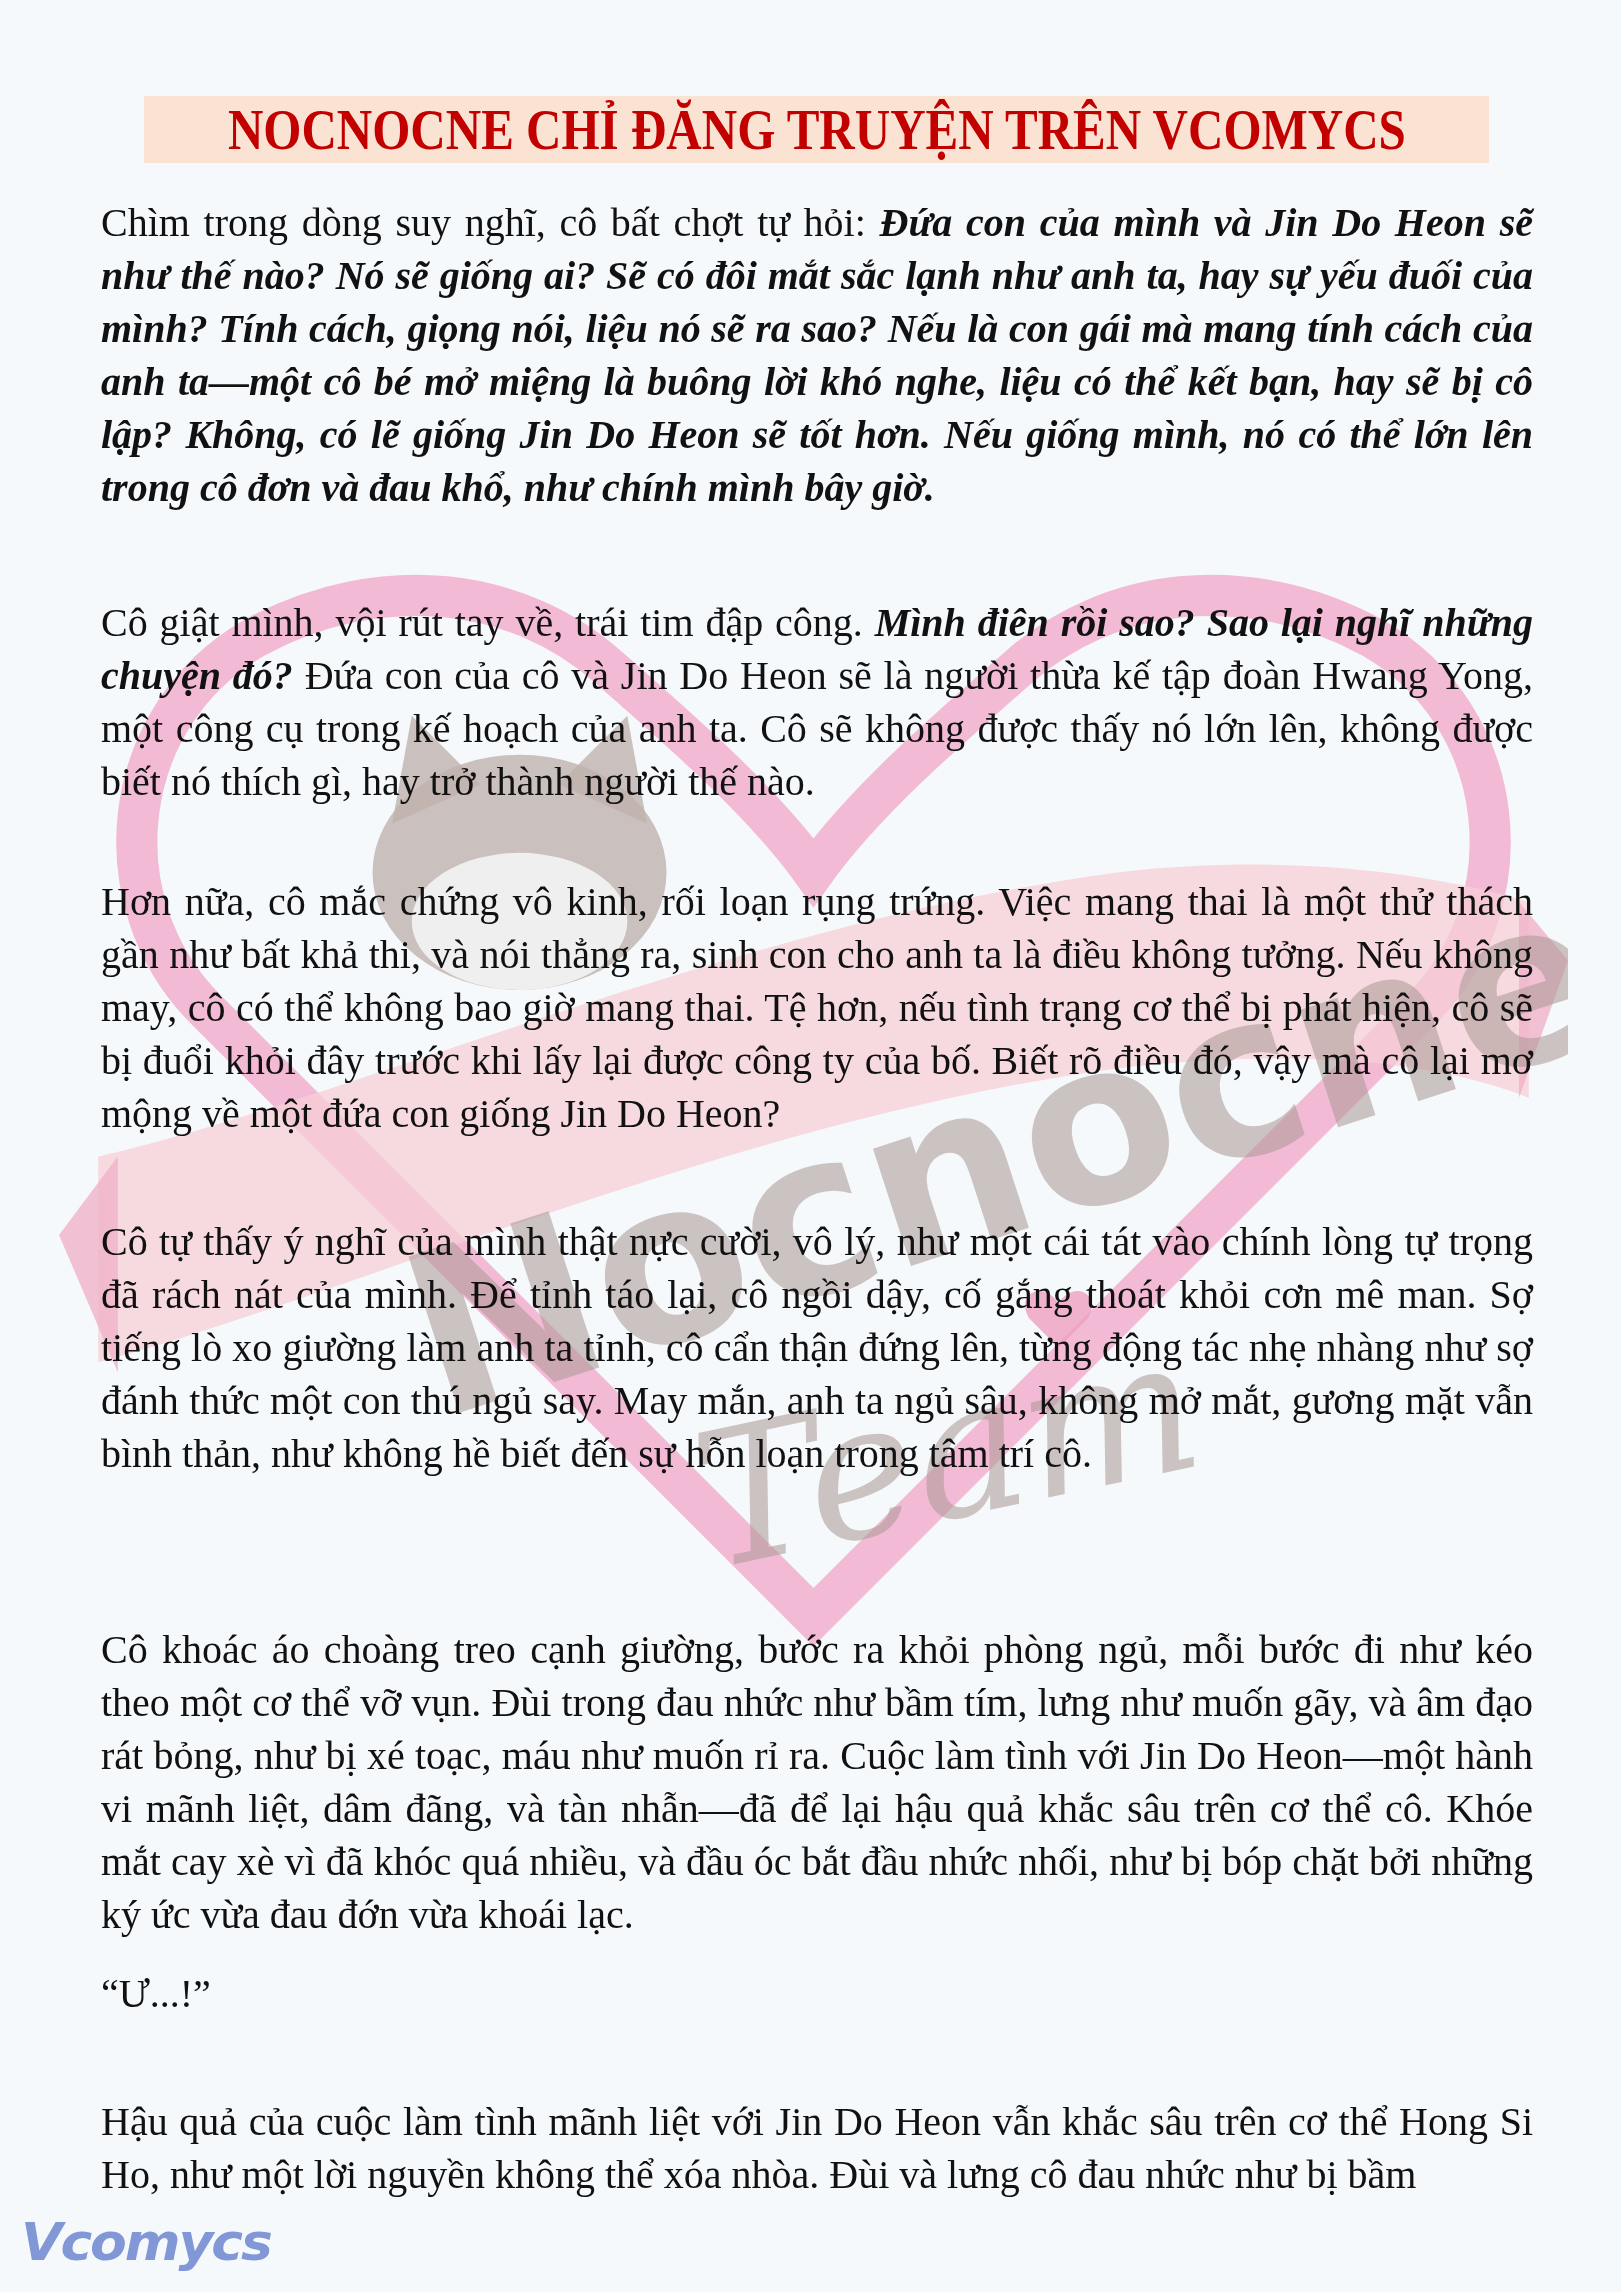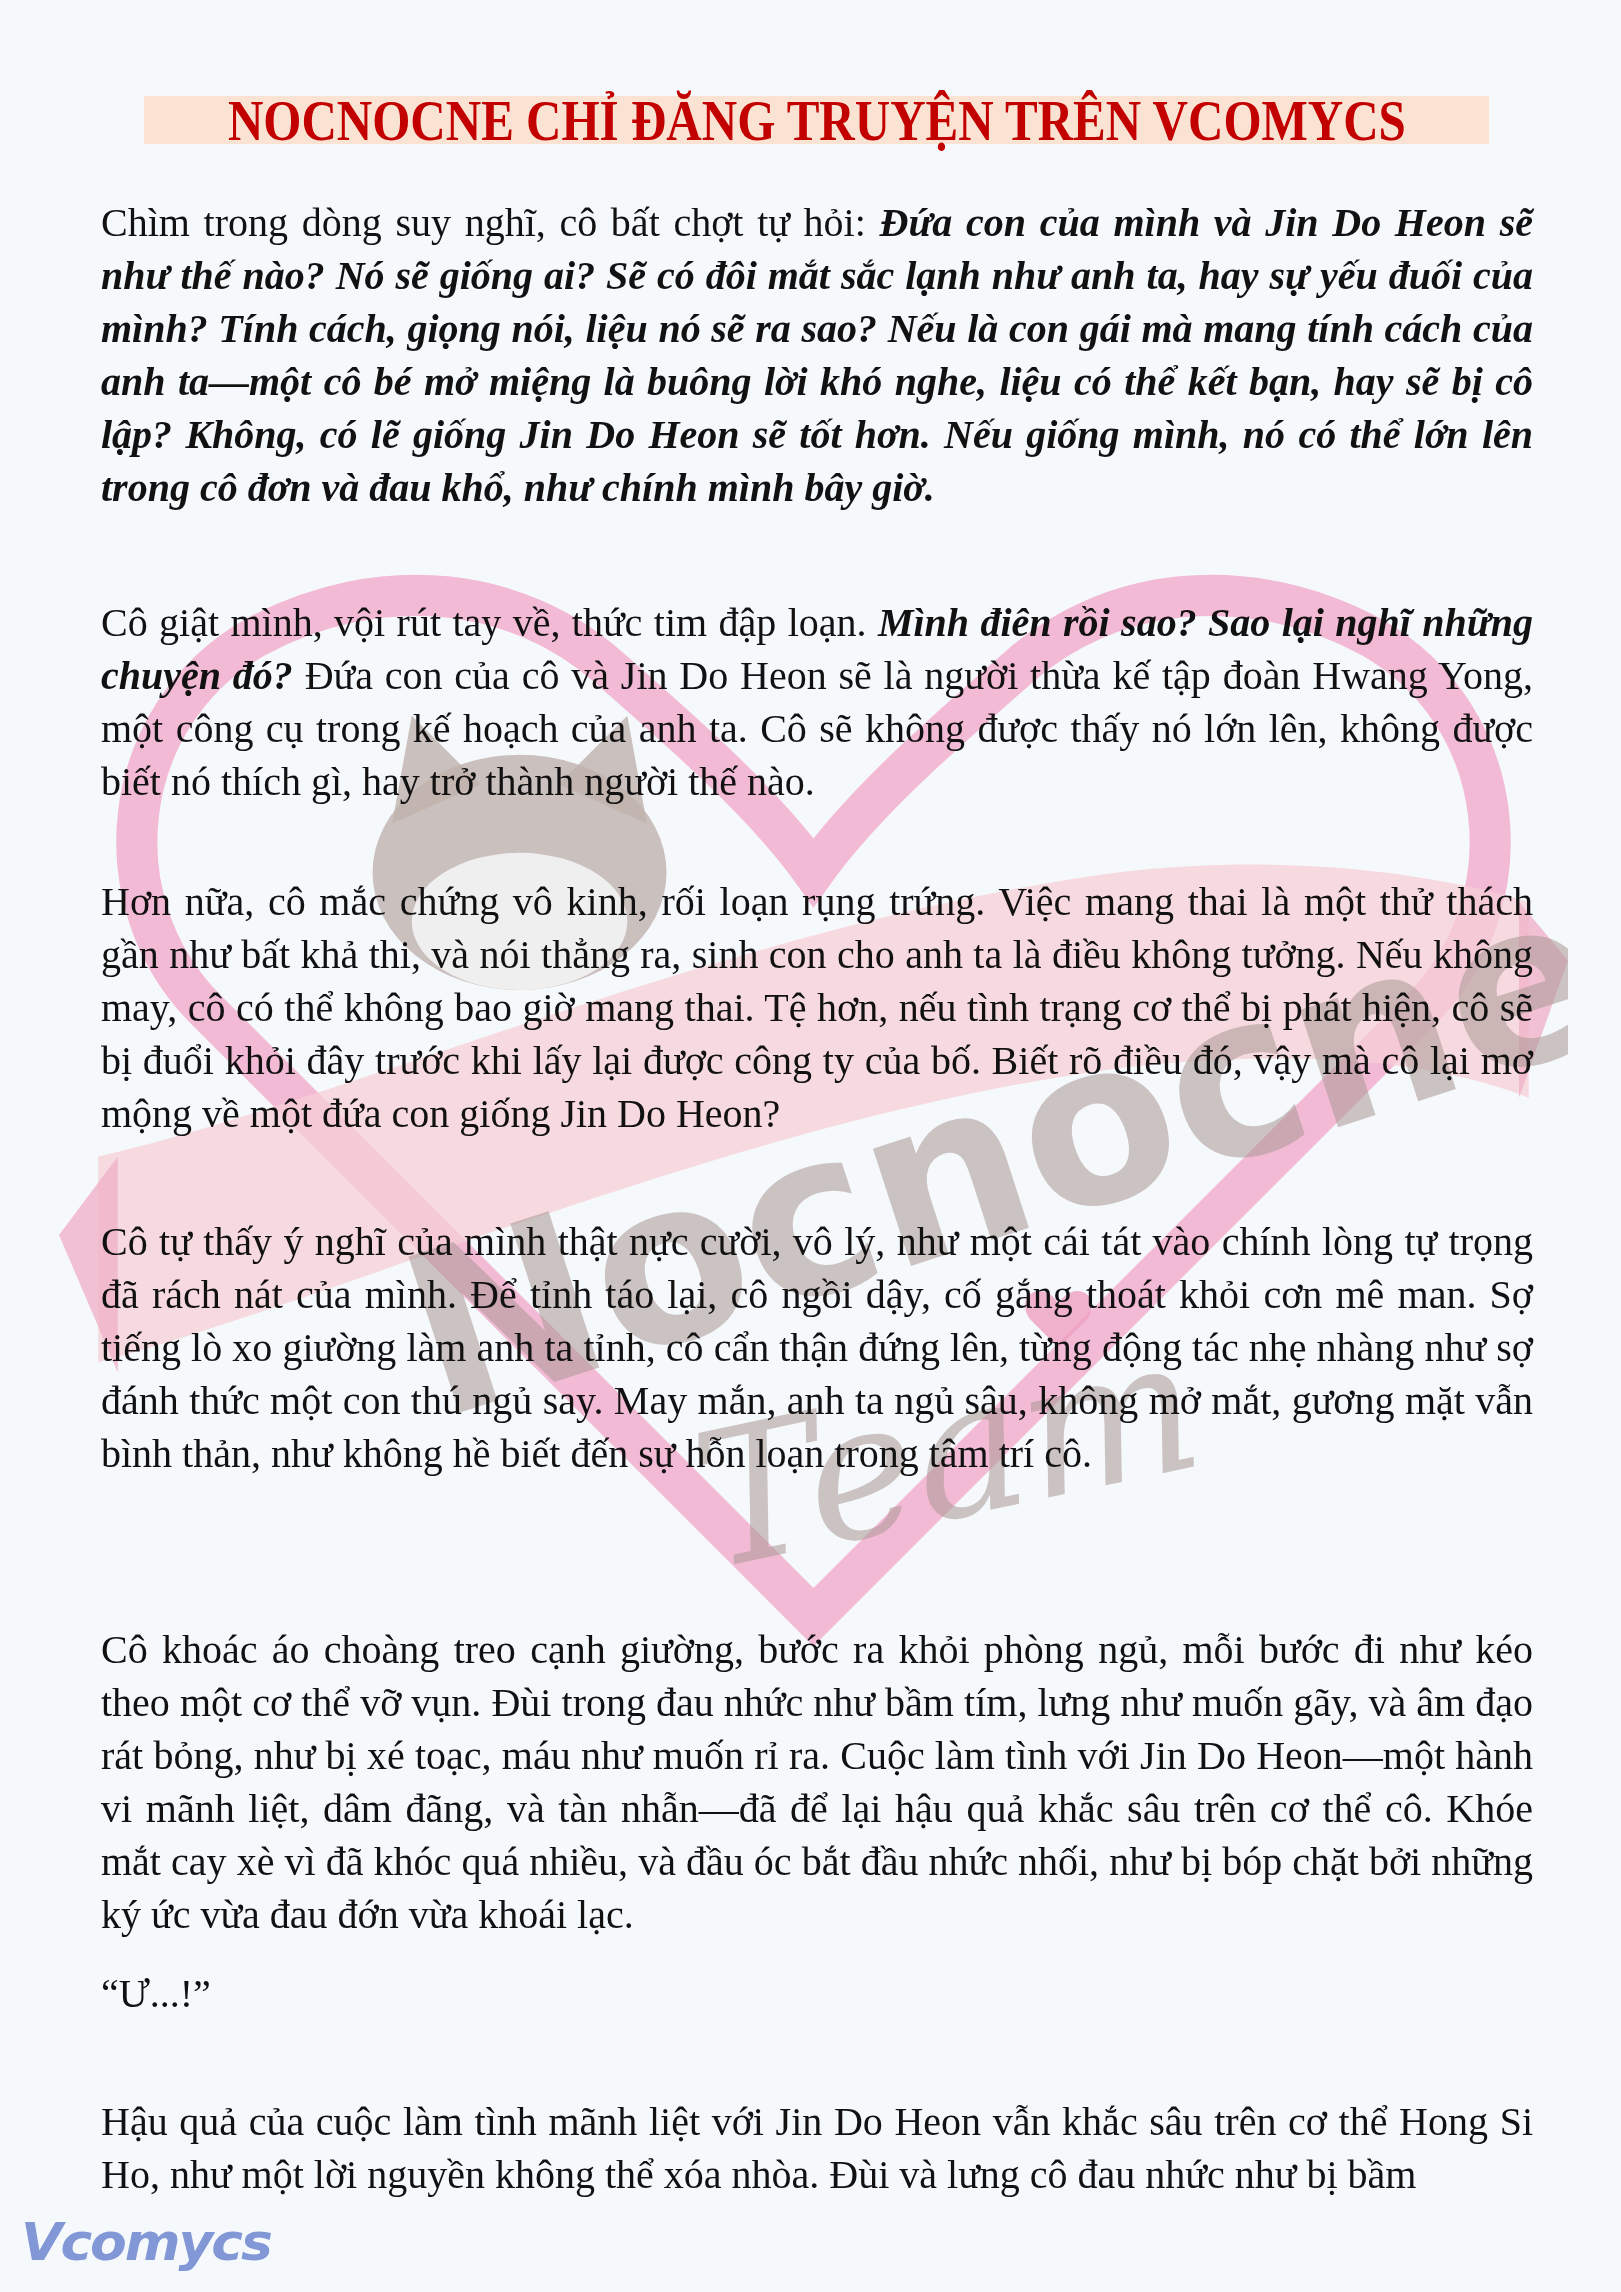--- a/index.html
+++ b/index.html
@@ -27,21 +27,21 @@
       left: 101px;
       top: 0;
       width: 1432px;
       z-index: 1;
     }
     .title-wrap {
       position: absolute;
       left: 144px;
       top: 96px;
       width: 1345px;
-      height: 48px;
+      height: 67px;
       background: #fbe3d3;
       display: flex;
       align-items: center;
       justify-content: center;
       z-index: 1;
     }
     .title {
       font-family: "Liberation Serif", "DejaVu Serif", serif;
       font-weight: bold;
       color: #c30000;
@@ -106,21 +106,21 @@
 
 <div class="title-wrap">
   <span class="title">NOCNOCNE CHỈ ĐĂNG TRUYỆN TRÊN VCOMYCS</span>
 </div>
 
 <div class="page">
   <p class="para p1">
     <span>Chìm trong dòng suy nghĩ, cô bất chợt tự hỏi: </span><em>Đứa con của mình và Jin Do Heon sẽ như thế nào? Nó sẽ giống ai? Sẽ có đôi mắt sắc lạnh như anh ta, hay sự yếu đuối của mình? Tính cách, giọng nói, liệu nó sẽ ra sao? Nếu là con gái mà mang tính cách của anh ta—một cô bé mở miệng là buông lời khó nghe, liệu có thể kết bạn, hay sẽ bị cô lập? Không, có lẽ giống Jin Do Heon sẽ tốt hơn. Nếu giống mình, nó có thể lớn lên trong cô đơn và đau khổ, như chính mình bây giờ.</em>
   </p>
   <p class="para p2">
-    <span>Cô giật mình, vội rút tay về, thức tim đập loạn. </span><em>Mình điên rồi sao? Sao lại nghĩ những chuyện đó?</em><span> Đứa con của cô và Jin Do Heon sẽ là người thừa kế tập đoàn Hwang Yong, một công cụ trong kế hoạch của anh ta. Cô sẽ không được thấy nó lớn lên, không được biết nó thích gì, hay trở thành người thế nào.</span>
+    <span>Cô giật mình, vội rút tay về, trái tim đập công. </span><em>Mình điên rồi sao? Sao lại nghĩ những chuyện đó?</em><span> Đứa con của cô và Jin Do Heon sẽ là người thừa kế tập đoàn Hwang Yong, một công cụ trong kế hoạch của anh ta. Cô sẽ không được thấy nó lớn lên, không được biết nó thích gì, hay trở thành người thế nào.</span>
   </p>
   <p class="para p3">
     <span>Hơn nữa, cô mắc chứng vô kinh, rối loạn rụng trứng. Việc mang thai là một thử thách gần như bất khả thi, và nói thẳng ra, sinh con cho anh ta là điều không tưởng. Nếu không may, cô có thể không bao giờ mang thai. Tệ hơn, nếu tình trạng cơ thể bị phát hiện, cô sẽ bị đuổi khỏi đây trước khi lấy lại được công ty của bố. Biết rõ điều đó, vậy mà cô lại mơ mộng về một đứa con giống Jin Do Heon?</span>
   </p>
   <p class="para p4">
     <span>Cô tự thấy ý nghĩ của mình thật nực cười, vô lý, như một cái tát vào chính lòng tự trọng đã rách nát của mình. Để tỉnh táo lại, cô ngồi dậy, cố gắng thoát khỏi cơn mê man. Sợ tiếng lò xo giường làm anh ta tỉnh, cô cẩn thận đứng lên, từng động tác nhẹ nhàng như sợ đánh thức một con thú ngủ say. May mắn, anh ta ngủ sâu, không mở mắt, gương mặt vẫn bình thản, như không hề biết đến sự hỗn loạn trong tâm trí cô.</span>
   </p>
   <p class="para p5">
     <span>Cô khoác áo choàng treo cạnh giường, bước ra khỏi phòng ngủ, mỗi bước đi như kéo theo một cơ thể vỡ vụn. Đùi trong đau nhức như bầm tím, lưng như muốn gãy, và âm đạo rát bỏng, như bị xé toạc, máu như muốn rỉ ra. Cuộc làm tình với Jin Do Heon—một hành vi mãnh liệt, dâm đãng, và tàn nhẫn—đã để lại hậu quả khắc sâu trên cơ thể cô. Khóe mắt cay xè vì đã khóc quá nhiều, và đầu óc bắt đầu nhức nhối, như bị bóp chặt bởi những ký ức vừa đau đớn vừa khoái lạc.</span>
   </p>

